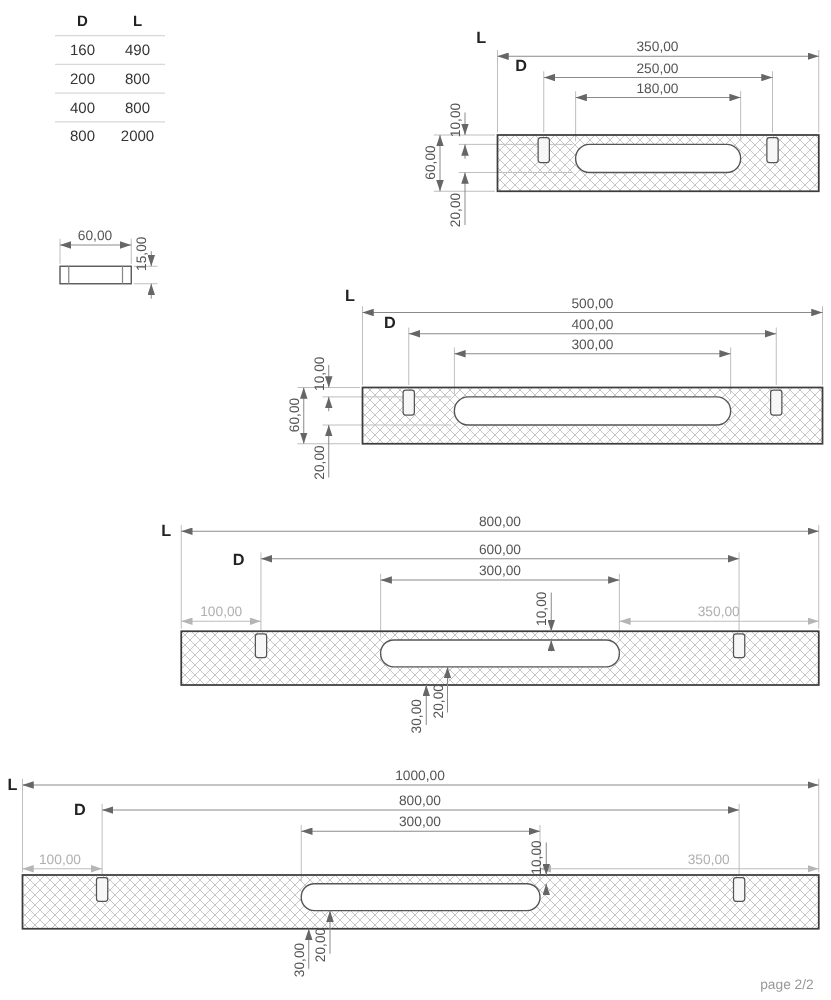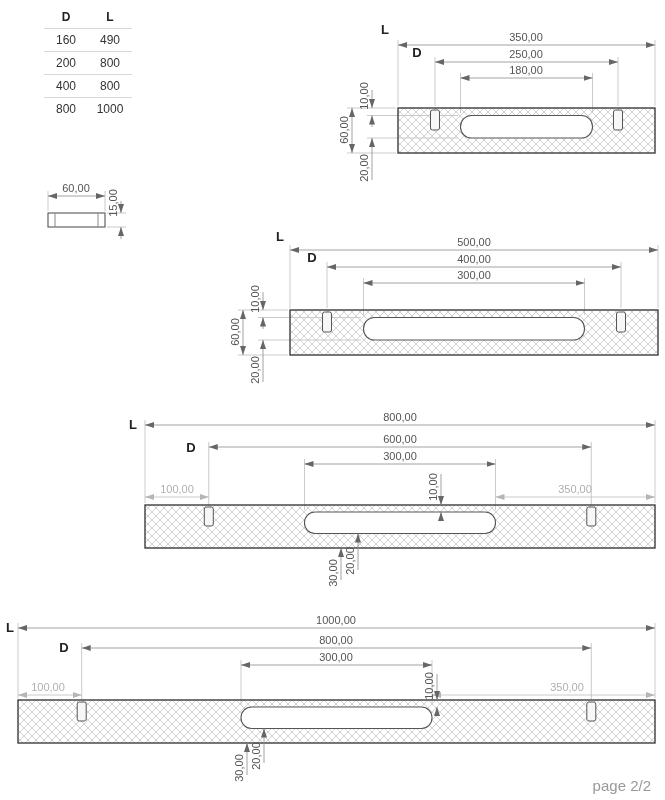--- a/index.html
+++ b/index.html
@@ -6,21 +6,21 @@
   .canvas{position:relative;width:665px;height:800px;overflow:hidden;background:#fff;
           font-family:"Liberation Sans",sans-serif;}
   .canvas > svg{position:absolute;left:0;top:0;}
   
   .dl-table{position:absolute;left:44px;top:6px;width:88px;font-size:12px;color:#333;}
   .dl-table .tr{display:flex;border-bottom:1px solid #d8d8d8;}
   .dl-table .tr:last-child{border-bottom:none;}
   .dl-table .tr span{flex:1;text-align:center;padding:4px 0;}
   .dl-table .th span{font-weight:bold;color:#222;}
   
-  .page-label{position:absolute;right:14px;bottom:6px;font-size:15px;color:#999;text-align:right;}
+  .page-label{position:absolute;right:14px;bottom:6px;font-size:11px;color:#999;text-align:right;}
   
   text{font-family:"Liberation Sans",sans-serif;font-size:11px;fill:#555;}
   text.g{fill:#b0b0b0;}
   text.lbl{font-size:13px;font-weight:bold;fill:#222;}
   .ext{stroke:#b5b5b5;stroke-width:0.7;fill:none;}
   .dim{stroke:#8a8a8a;stroke-width:0.8;fill:none;}
   .dimg{stroke:#bcbcbc;stroke-width:0.8;fill:none;}
   .body-rect{fill:url(#hatch);stroke:#3d3d3d;stroke-width:1.4;}
   .slot{fill:#fff;stroke:#555;stroke-width:1.1;}
   .pin{fill:#f7f7f7;stroke:#555;stroke-width:1;}
@@ -43,21 +43,21 @@
     <div class="tr">
       <span>200</span>
       <span>800</span>
     </div>
     <div class="tr">
       <span>400</span>
       <span>800</span>
     </div>
     <div class="tr">
       <span>800</span>
-      <span>1000</span>
+      <span>2000</span>
     </div>
   </div>
 
   <svg width="665" height="800" viewBox="0 0 665 800">
     <defs>
       <pattern id="hatch" width="8" height="8" patternUnits="userSpaceOnUse">
         <path d="M0,8 L8,0" stroke="#c6c6c6" stroke-width="0.8"></path>
         <path d="M0,0 L8,8" stroke="#c6c6c6" stroke-width="0.8"></path>
       </pattern>
       <marker id="ad" markerWidth="9" markerHeight="6" refX="9" refY="3" orient="auto-start-reverse" markerUnits="userSpaceOnUse">

